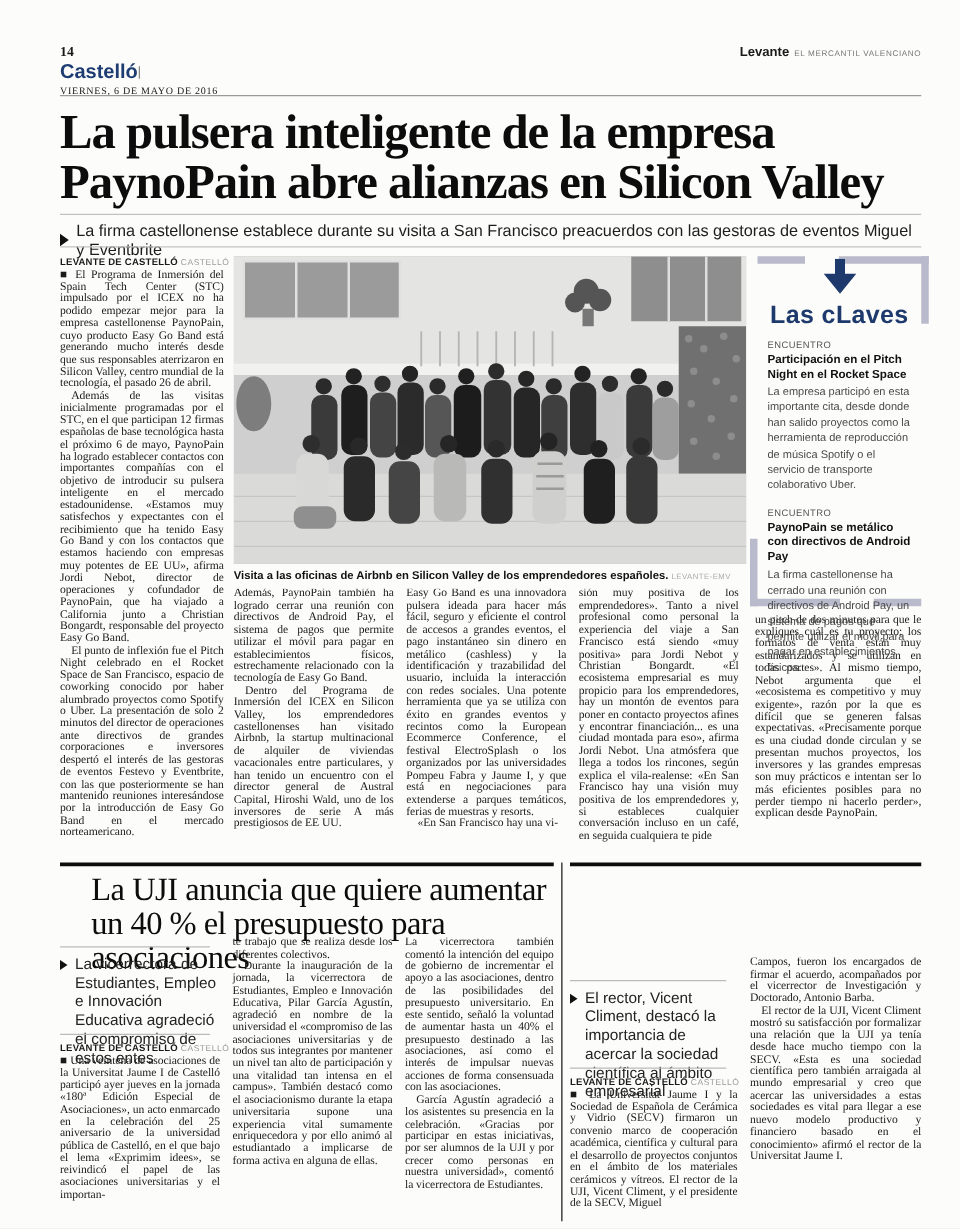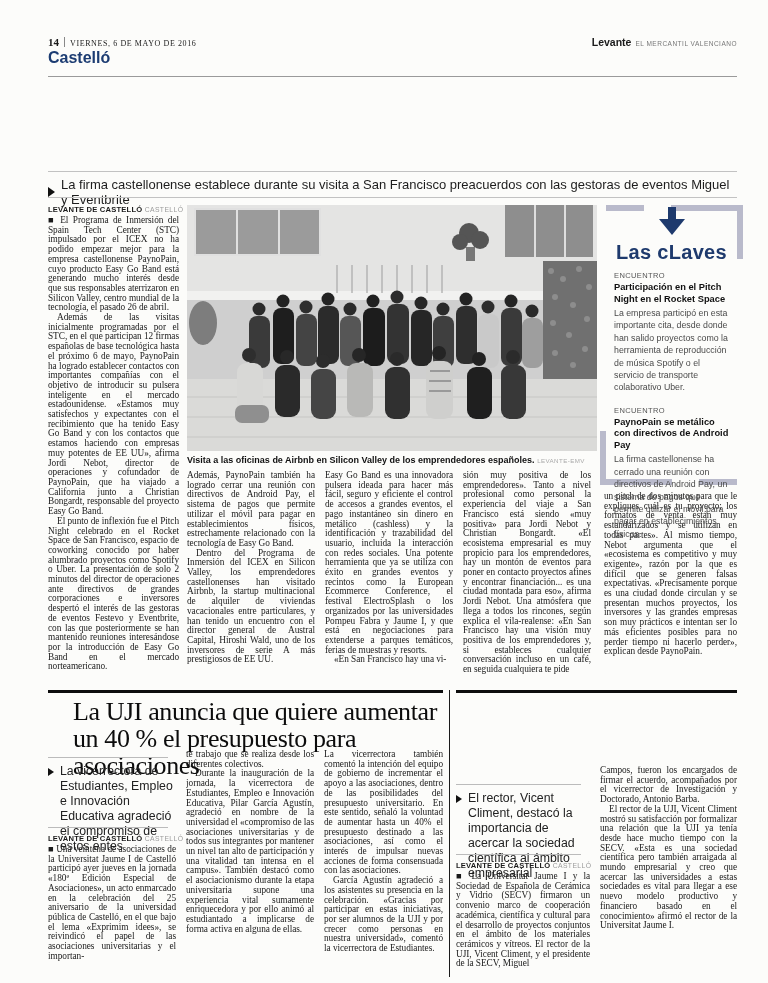--- a/index.html
+++ b/index.html
@@ -6,21 +6,21 @@
   html,body { background:#e8e8e8; }
   .page {
     position:relative; width:768px; height:983px; margin:0 auto;
     background:#fcfcfa; color:#1a1a1a;
     font-family:"Liberation Serif", serif; overflow:hidden;
   }
   .abs { position:absolute; }
 
   
   .hdr { top:32px; left:48px; width:689px; display:flex; justify-content:space-between; align-items:baseline; }
-  .hdr-left { display:flex; align-items:baseline; gap:5px; }
+  .hdr-left { display:flex; align-items:baseline; gap:5px;flex-direction:column; }
   .pagenum { font-weight:bold; font-size:11px; }
   .hdr-sep { width:1px; height:10px; background:#888; align-self:center; }
   .pagedate { font-size:8px; letter-spacing:.6px; color:#222; }
   .masthead { font-family:"Liberation Sans",sans-serif; font-weight:bold; font-size:10.5px; }
   .masthead-suffix { font-family:"Liberation Sans",sans-serif; font-weight:normal; font-size:6.5px; color:#777; letter-spacing:.5px; }
   .section-label { top:49px; left:48px; font-family:"Liberation Sans",sans-serif; font-weight:bold; font-size:16px; color:#1c3c72; }
   .rule-thin { height:1px; background:#9a9a9a; }
   .rule-heavy { height:3px; background:#0d0d0d; }
 
   
@@ -65,20 +65,21 @@
       <span class="pagedate">VIERNES, 6 DE MAYO DE 2016</span>
     </div>
     <div>
       <span class="masthead">Levante</span>
       <span class="masthead-suffix">EL MERCANTIL VALENCIANO</span>
     </div>
   </div>
   <div class="abs section-label">Castelló</div>
   <div class="abs rule-thin" style="top:76px;left:48px;width:689px;"></div>
 
+  <h1 class="abs headline-main">La pulsera inteligente de la empresa PaynoPain abre alianzas en Silicon Valley</h1>
   <div class="abs rule-thin" style="top:171px;left:48px;width:689px;background:#c2c2c2;"></div>
   <div class="abs subhead">
     <span class="tri-icon"></span>
     <span>La firma castellonense establece durante su visita a San Francisco preacuerdos con las gestoras de eventos Miguel y Eventbrite</span>
   </div>
   <div class="abs rule-thin" style="top:197px;left:48px;width:689px;background:#c2c2c2;"></div>
 
   <div class="abs byline" style="top:205px;left:48px;">
     <span>LEVANTE DE CASTELLÓ</span>
     <span class="loc">CASTELLÓ</span>

